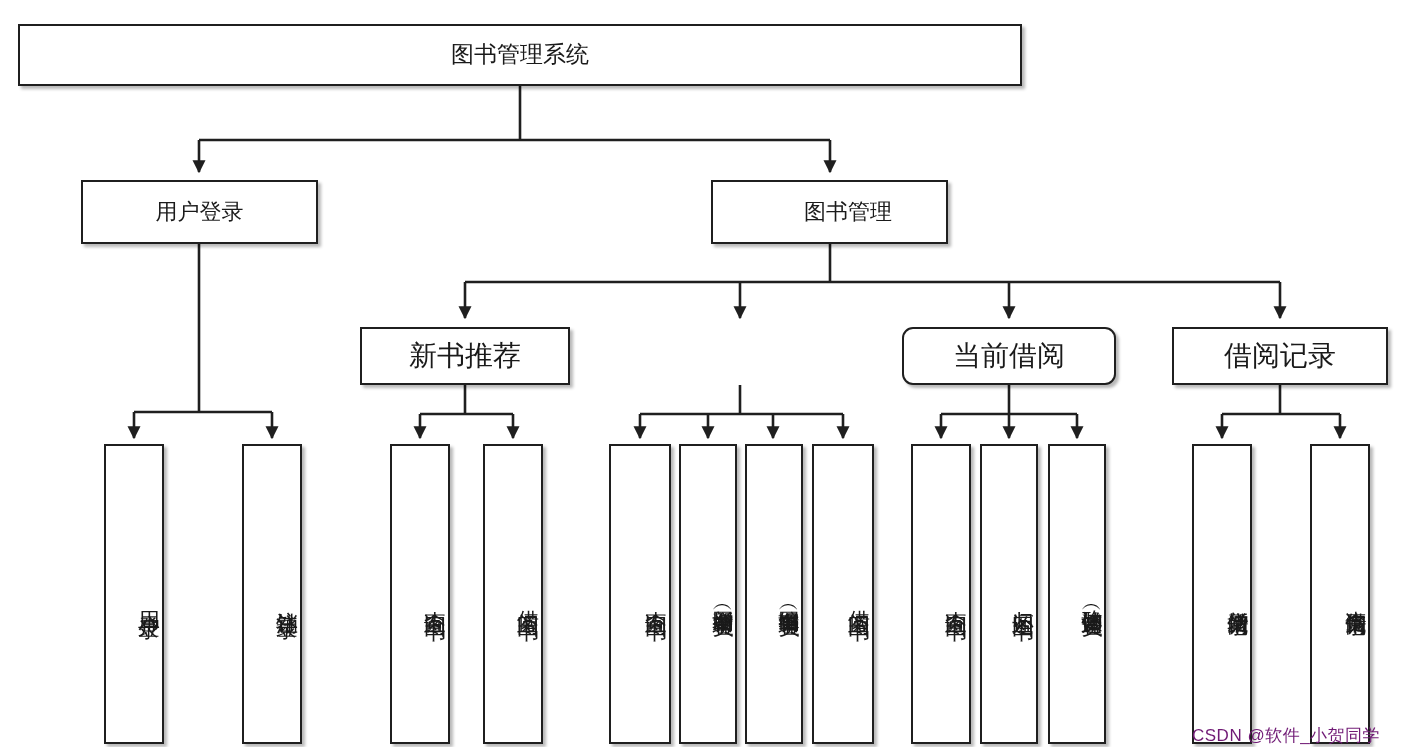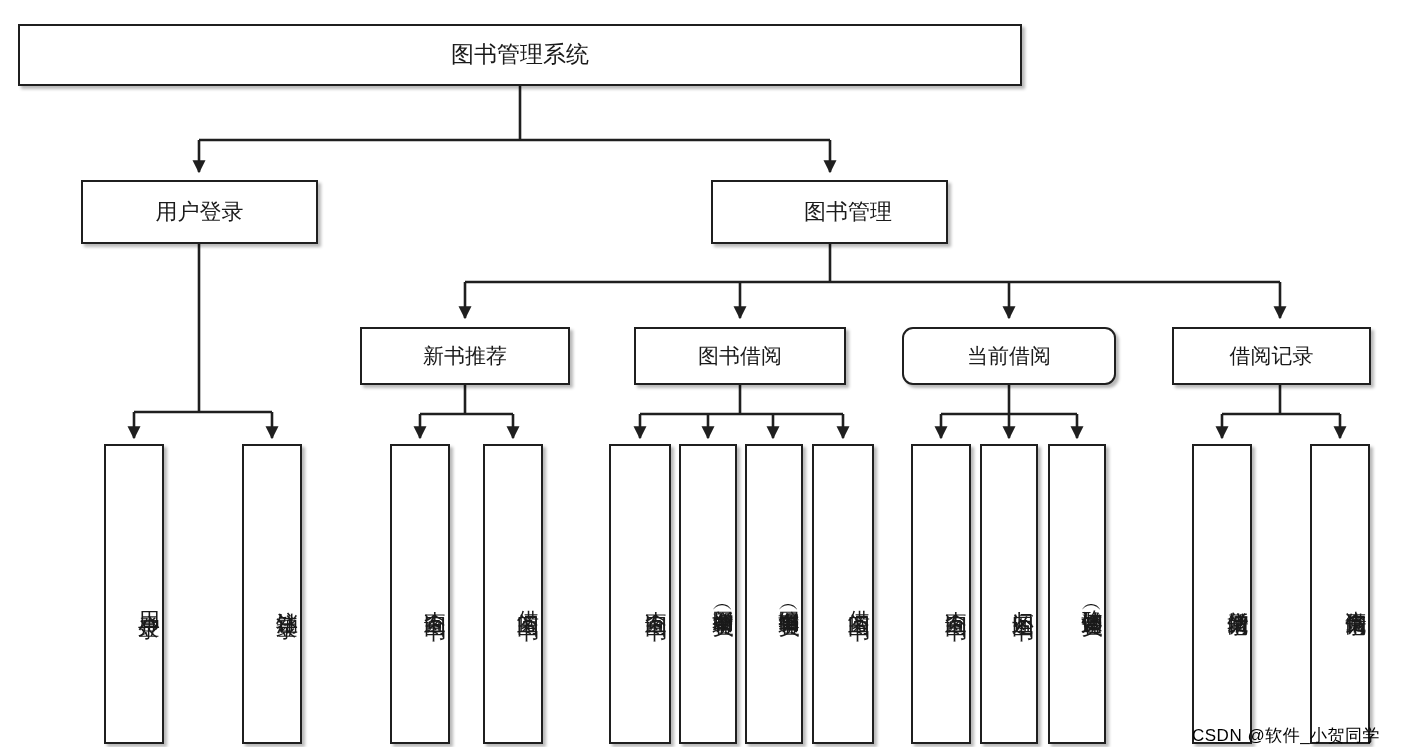--- a/index.html
+++ b/index.html
@@ -23,21 +23,21 @@
     box-shadow:3px 3px 3px rgba(0,0,0,0.28);
     display:flex;
     align-items:center;
     justify-content:center;
     color:#1a1a1a;
     text-align:center;
     line-height:1.18;
   }
   .node.root{ font-size:23px; }
   .node.lvl1{ font-size:22px; }
-  .node.lvl2{ font-size:21px; }
+  .node.lvl2{ font-size:28px; }
 
   
   .node.leaf{
     writing-mode:vertical-rl;
     text-orientation:upright;
     font-size:22px;
     letter-spacing:3px;
     align-items:flex-start;
     justify-content:center;
     padding-top:10px;
@@ -45,21 +45,21 @@
   .node.leaf.tall{ padding-top:6px; font-size:21px; letter-spacing:1px; }
 
   
   #wires{position:absolute;left:0;top:0;width:1405px;height:747px;pointer-events:none;}
 
   
   #watermark{
     position:absolute;
     left:1192px;top:714px;
     font-size:17px;
-    color:#000000;
+    color:#701a75;
     white-space:nowrap;
     letter-spacing:0.5px;
     font-family:"Liberation Sans","DejaVu Sans",sans-serif;
   }
 </style>
 </head>
 <body>
 
 <div id="diagram">
 
@@ -114,25 +114,24 @@
   </svg>
 
   <div class="node root" style="left:18px;top:14px;width:1004px;height:62px;">图书管理系统</div>
 
   <div class="node lvl1" style="left:81px;top:170px;width:237px;height:64px;">用户登录</div>
 
   <div class="node lvl1" style="left:711px;top:170px;width:237px;height:64px;padding-left:37px;">图书管理</div>
 
   <div class="node lvl2" style="left:360px;top:317px;width:210px;height:58px;">新书推荐</div>
 
-  <div class="node lvl2" style="left:634px;top:317px;width:212px;height:58px;">图书借阅</div>
 
   <div class="node lvl2" style="left:902px;top:317px;width:214px;height:58px;border-radius:11px;">当前借阅</div>
 
-  <div class="node lvl2" style="left:1172px;top:317px;width:199px;height:58px;">借阅记录</div>
+  <div class="node lvl2" style="left:1172px;top:317px;width:216px;height:58px;">借阅记录</div>
 
   <div class="node leaf" style="left:104px;top:434px;width:60px;height:300px;">用户登录</div>
 
   <div class="node leaf" style="left:242px;top:434px;width:60px;height:300px;">注销登录</div>
 
   <div class="node leaf" style="left:390px;top:434px;width:60px;height:300px;">查询图书</div>
 
   <div class="node leaf" style="left:483px;top:434px;width:60px;height:300px;">借阅图书</div>
 
   <div class="node leaf" style="left:609px;top:434px;width:62px;height:300px;">查询图书</div>

